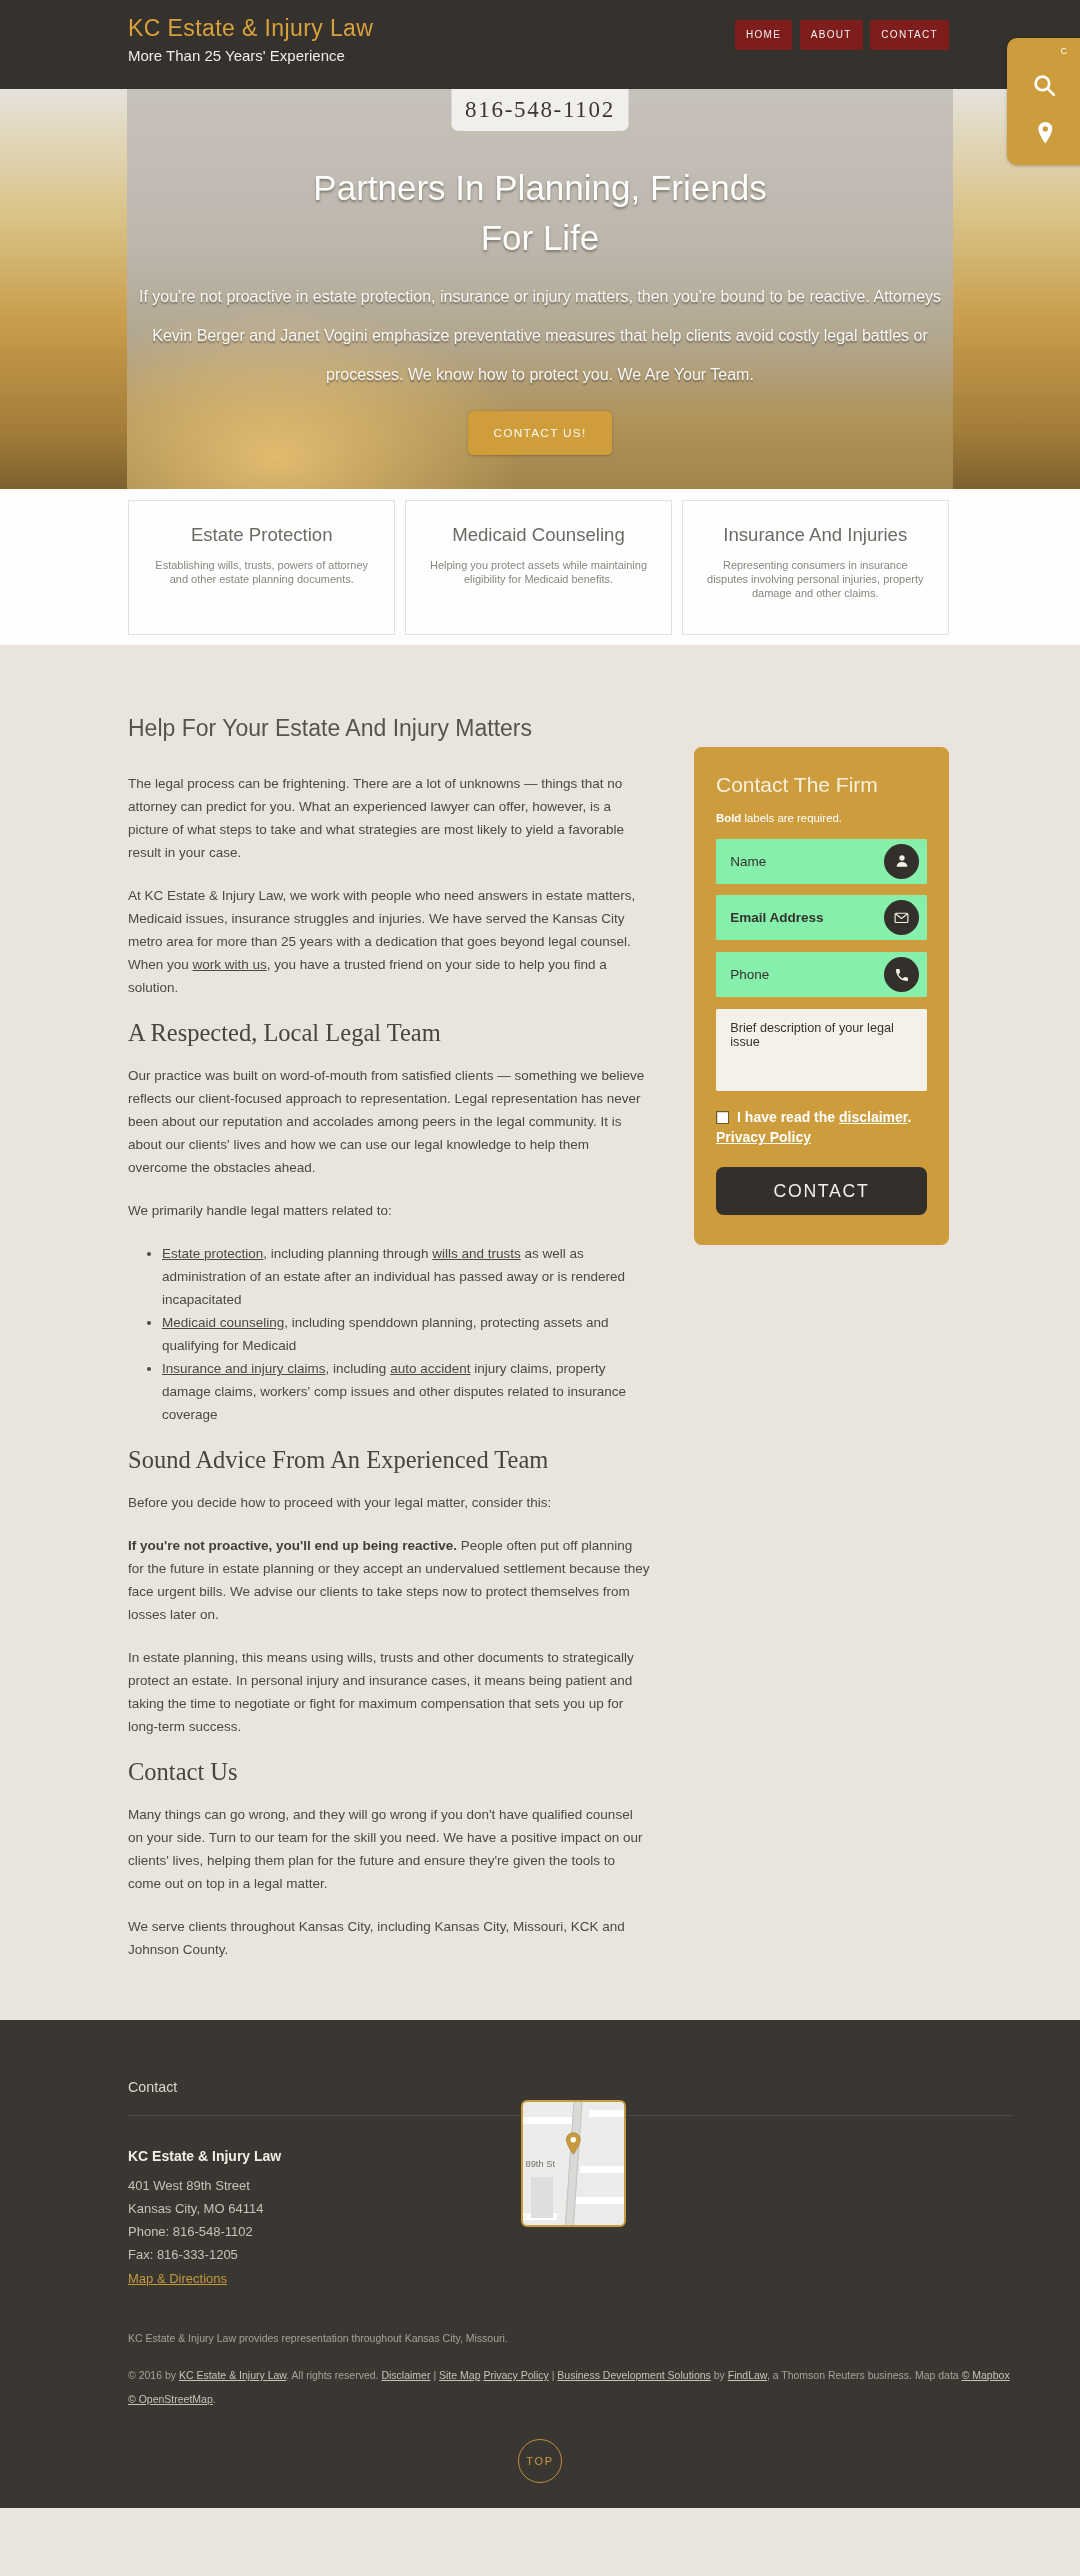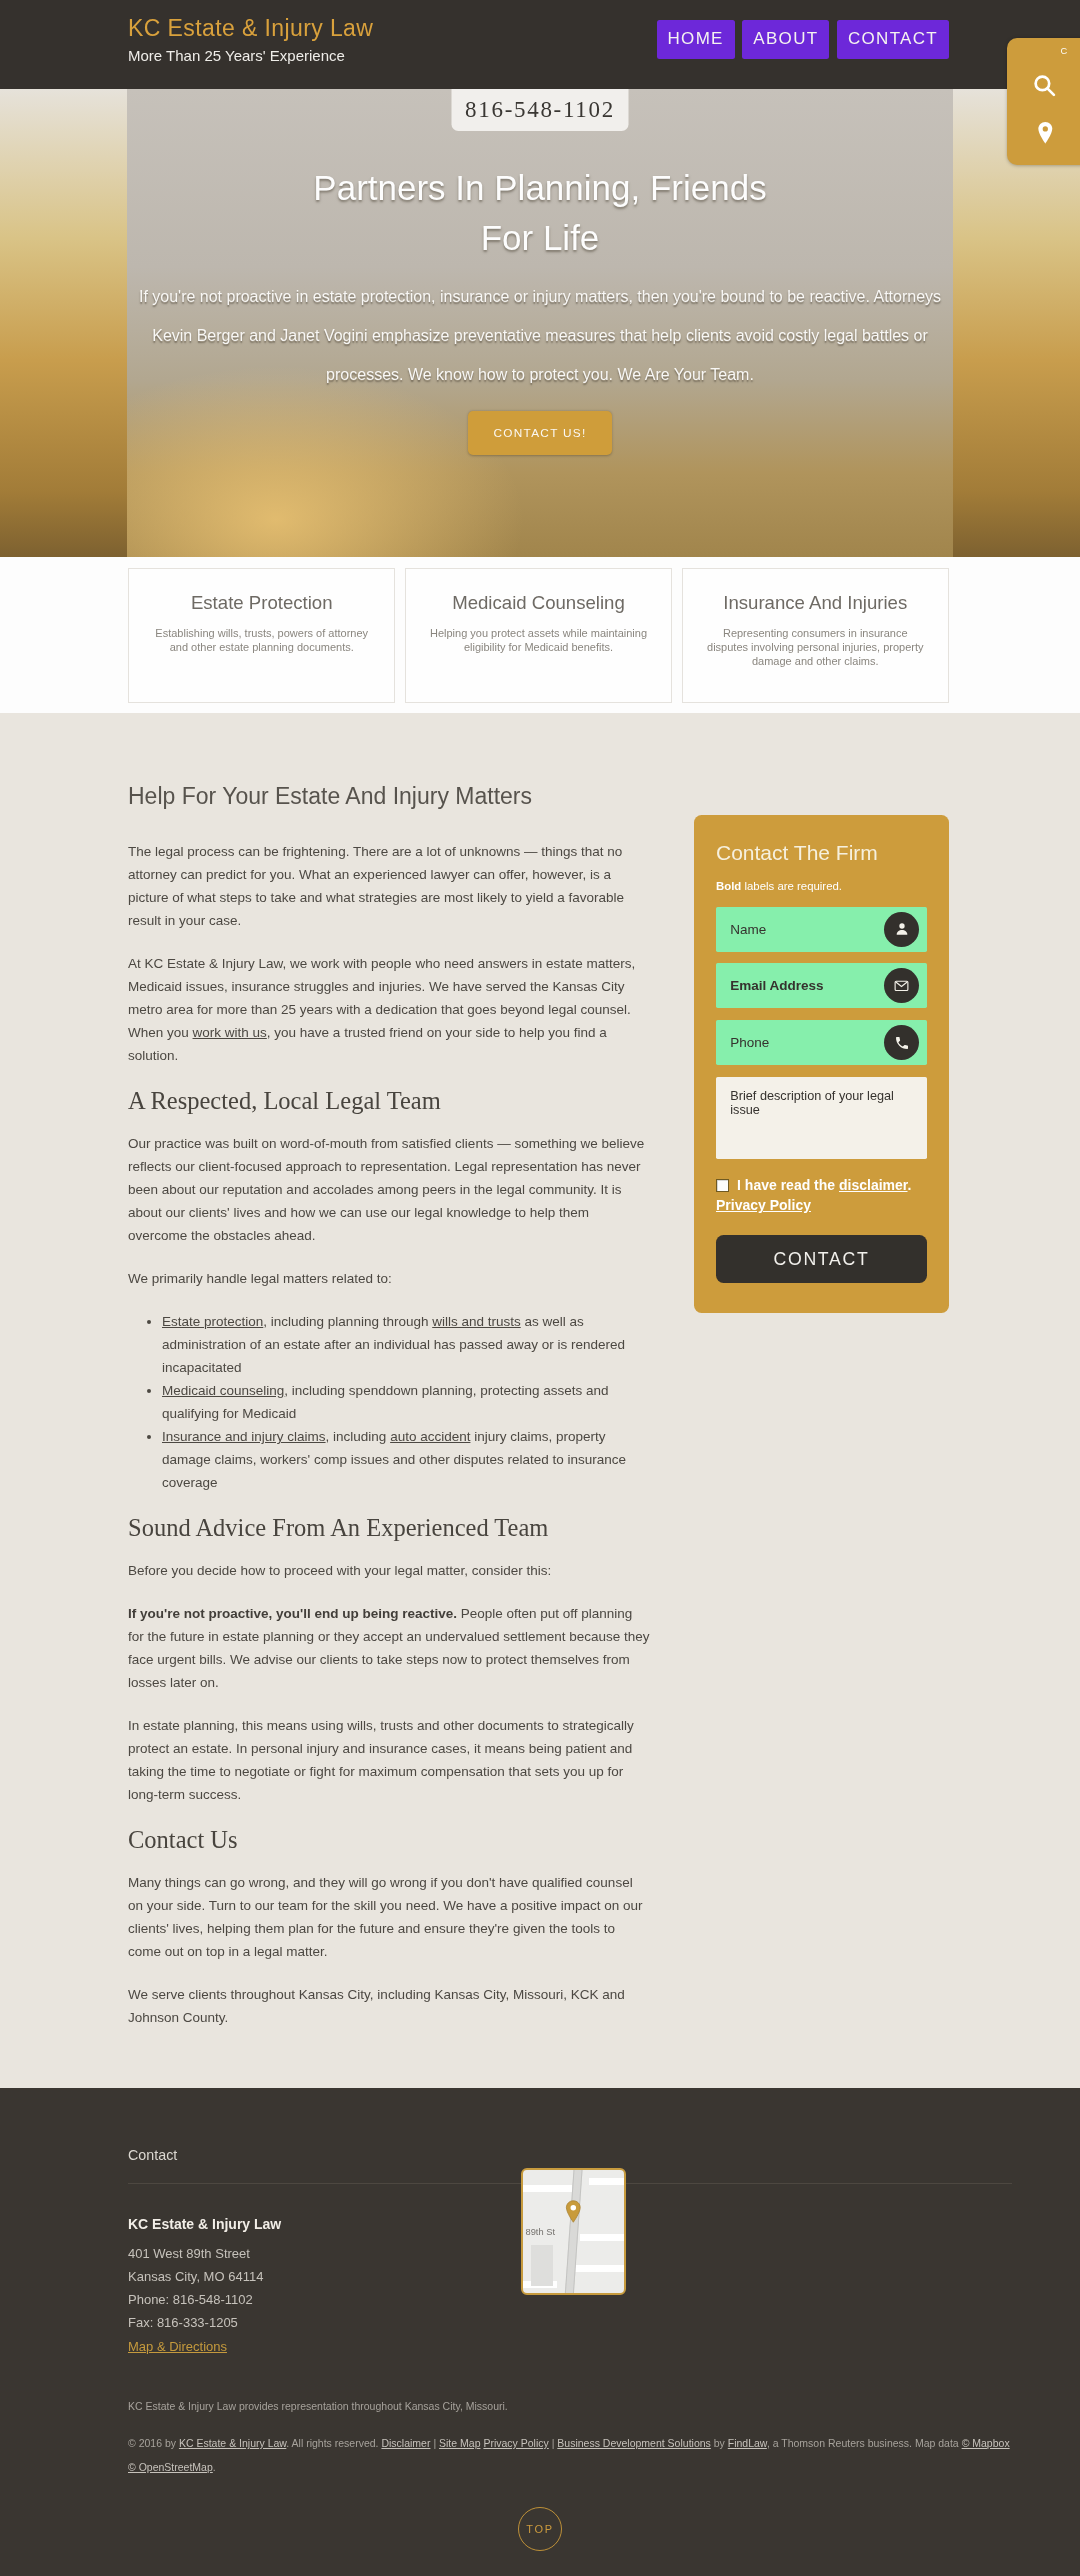--- a/index.html
+++ b/index.html
@@ -6,32 +6,32 @@
   body { width:1080px; font-family:"Liberation Sans", sans-serif; background:#e9e5de; }
   .page { width:1080px; position:relative; overflow:hidden; }
   a { cursor:pointer; }
 
   
   header { height:89px; background:#35312d; position:relative; z-index:2; }
   .logo-block { position:absolute; left:128px; top:15px; }
   .logo { font-size:23px; color:#d9a13c; letter-spacing:0.4px; }
   .tagline { font-size:15px; color:#efede9; margin-top:5px; }
   nav { position:absolute; right:131px; top:20px; display:flex; gap:7.6px; }
-  .nav-item { display:inline-block; background:#6d28d9; color:#f5f3f0; font-size:17px;
+  .nav-item { display:inline-block; background:#7f1d1d; color:#f5f3f0; font-size:10px;
     letter-spacing:1.3px; padding:9.3px 11px; border-radius:2.5px; text-decoration:none; }
 
   
   .side-widget { position:absolute; right:-15px; top:38px; width:88px; height:127px;
     background:#cd9c3c; border-radius:10px; z-index:5; box-shadow:0 0.8px 3.4px rgba(0,0,0,.25); }
   .sw-label { position:absolute; right:27px; top:8.4px; color:#fdfbf6; font-size:9.3px; letter-spacing:0.8px; }
   .sw-search { position:absolute; left:25px; top:35px; }
   .sw-pin { position:absolute; left:29px; top:83px; }
 
   
-  .hero { height:468px; position:relative; text-align:center;
+  .hero { height:400px; position:relative; text-align:center;
     background:linear-gradient(180deg,#e6e2da 0%,#d9c386 32%,#c89d4d 58%,#a27c38 86%,#7d6130 100%); }
   .hero-photo { position:absolute; left:127px; right:127px; top:0; bottom:0;
     background:
       radial-gradient(354px 219px at 18% 92%, rgba(244,203,120,.75), rgba(244,203,120,0) 70%),
       linear-gradient(180deg,#c6c1ba 0%,#bdb7ae 38%,#b2a790 62%,#b0945c 82%,#a1854c 100%); }
   .hero-content { position:relative; z-index:1; }
   .phone-box { position:absolute; left:50%; transform:translateX(-50%); top:0; width:177px; height:42px;
     background:#f1efec; border-radius:0 0 6.8px 6.8px; display:flex; align-items:center; justify-content:center; }
   .phone-box span { font-family:"Liberation Serif", serif; font-size:23px; color:#3a3733; letter-spacing:1.7px; }
   .hero h1 { padding-top:74px; font-size:35px; font-weight:400; color:#fdfdfd; line-height:50px;

